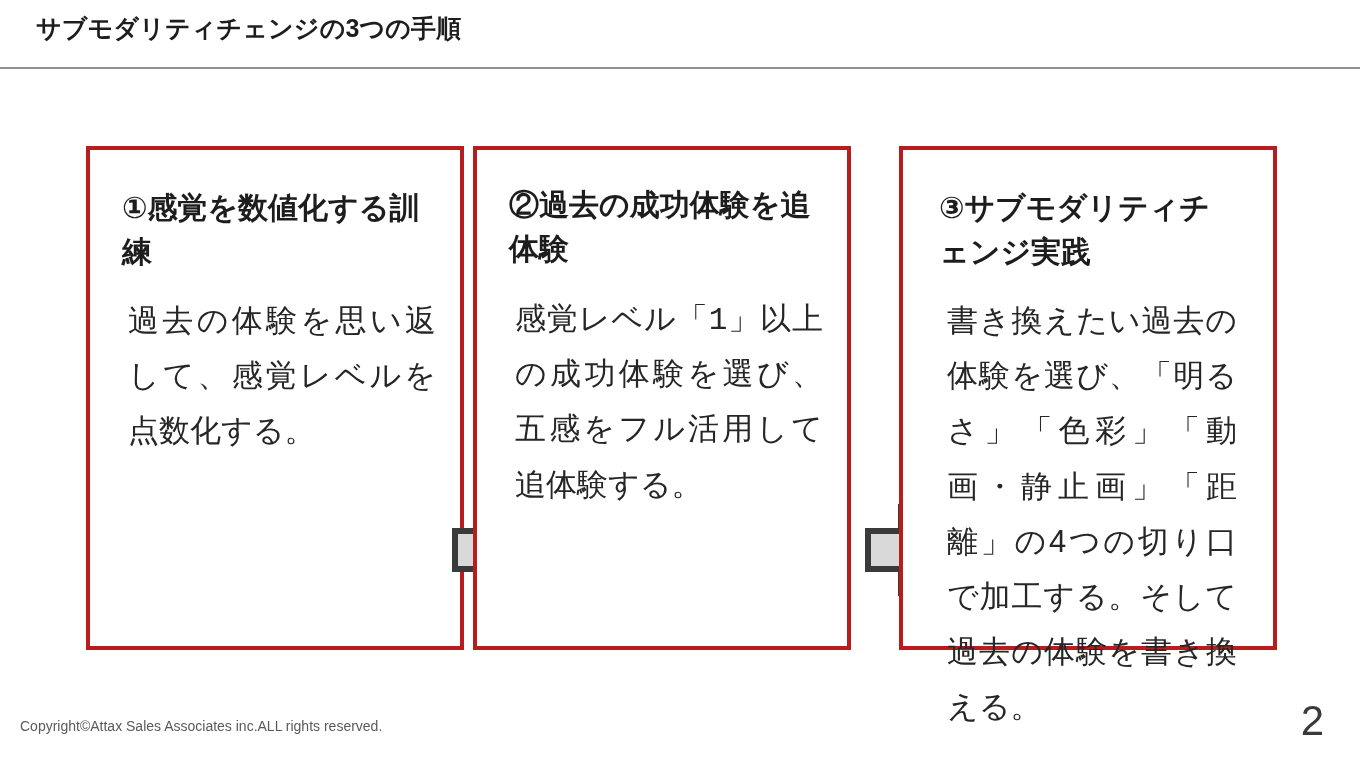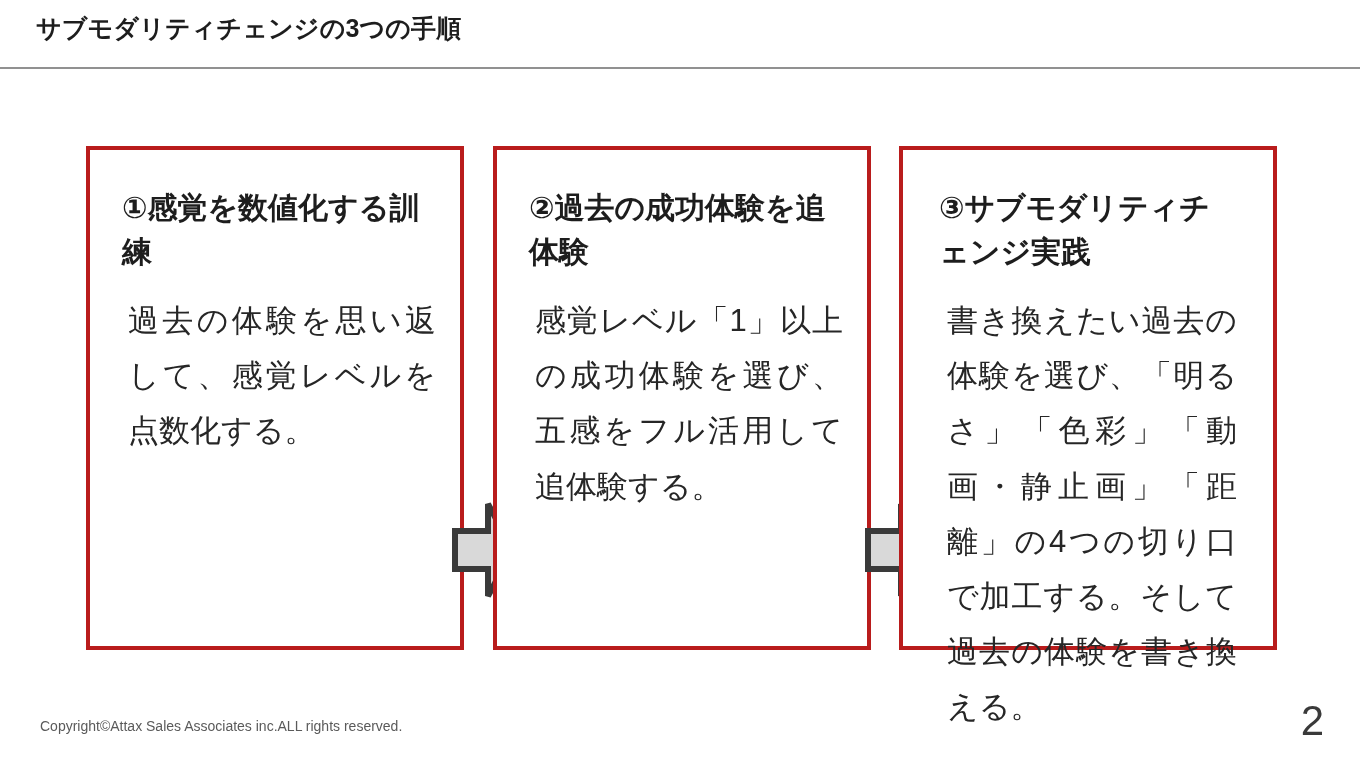--- a/index.html
+++ b/index.html
@@ -50,21 +50,21 @@
   .step-box {
     position: absolute;
     top: 0;
     width: 378px;
     height: 504px;
     box-sizing: border-box;
     border: 4px solid #b91c1c;
     background: #ffffff;
   }
   .step-box.box-1 { left: 86px; }
-  .step-box.box-2 { left: 493px; }
+  .step-box.box-2 { left: 473px; font-family: Liberation Mono, monospace; }
   .step-box.box-3 { left: 899px; width: 378px; }
 
   .step-inner {
     position: absolute;
     left: 38px;
     right: 24px;
     top: 36px;
   }
   .box-3 .step-inner { left: 44px; right: 36px; }
 
@@ -97,21 +97,21 @@
     width: 64px;
     height: 104px;
   }
   .flow-arrow.arrow-1 { left: 452px; }
   .flow-arrow.arrow-2 { left: 865px; }
   .flow-arrow svg { display: block; width: 100%; height: 100%; }
 
   
   .footer-copy {
     position: absolute;
-    left: 40px;
+    left: 20px;
     top: 718px;
     font-size: 14px;
     color: #5a5a5a;
     white-space: nowrap;
   }
   .page-number {
     position: absolute;
     right: 36px;
     top: 700px;
     font-size: 42px;

